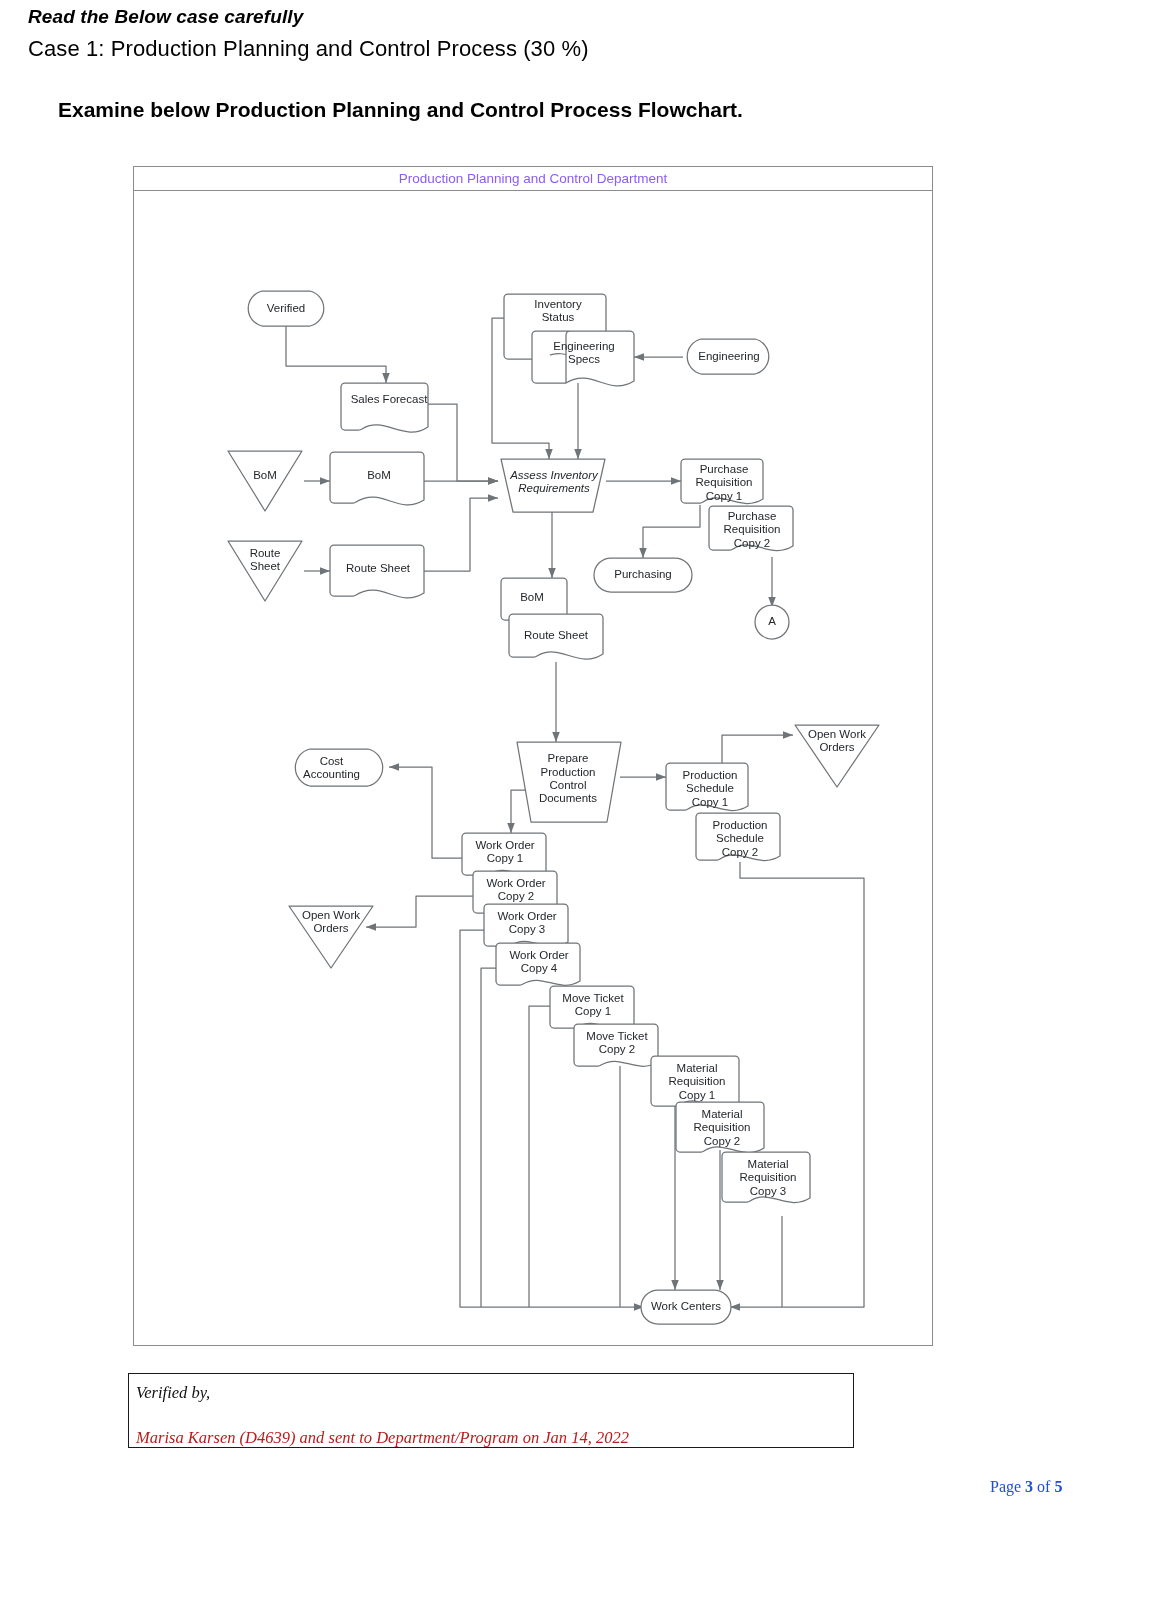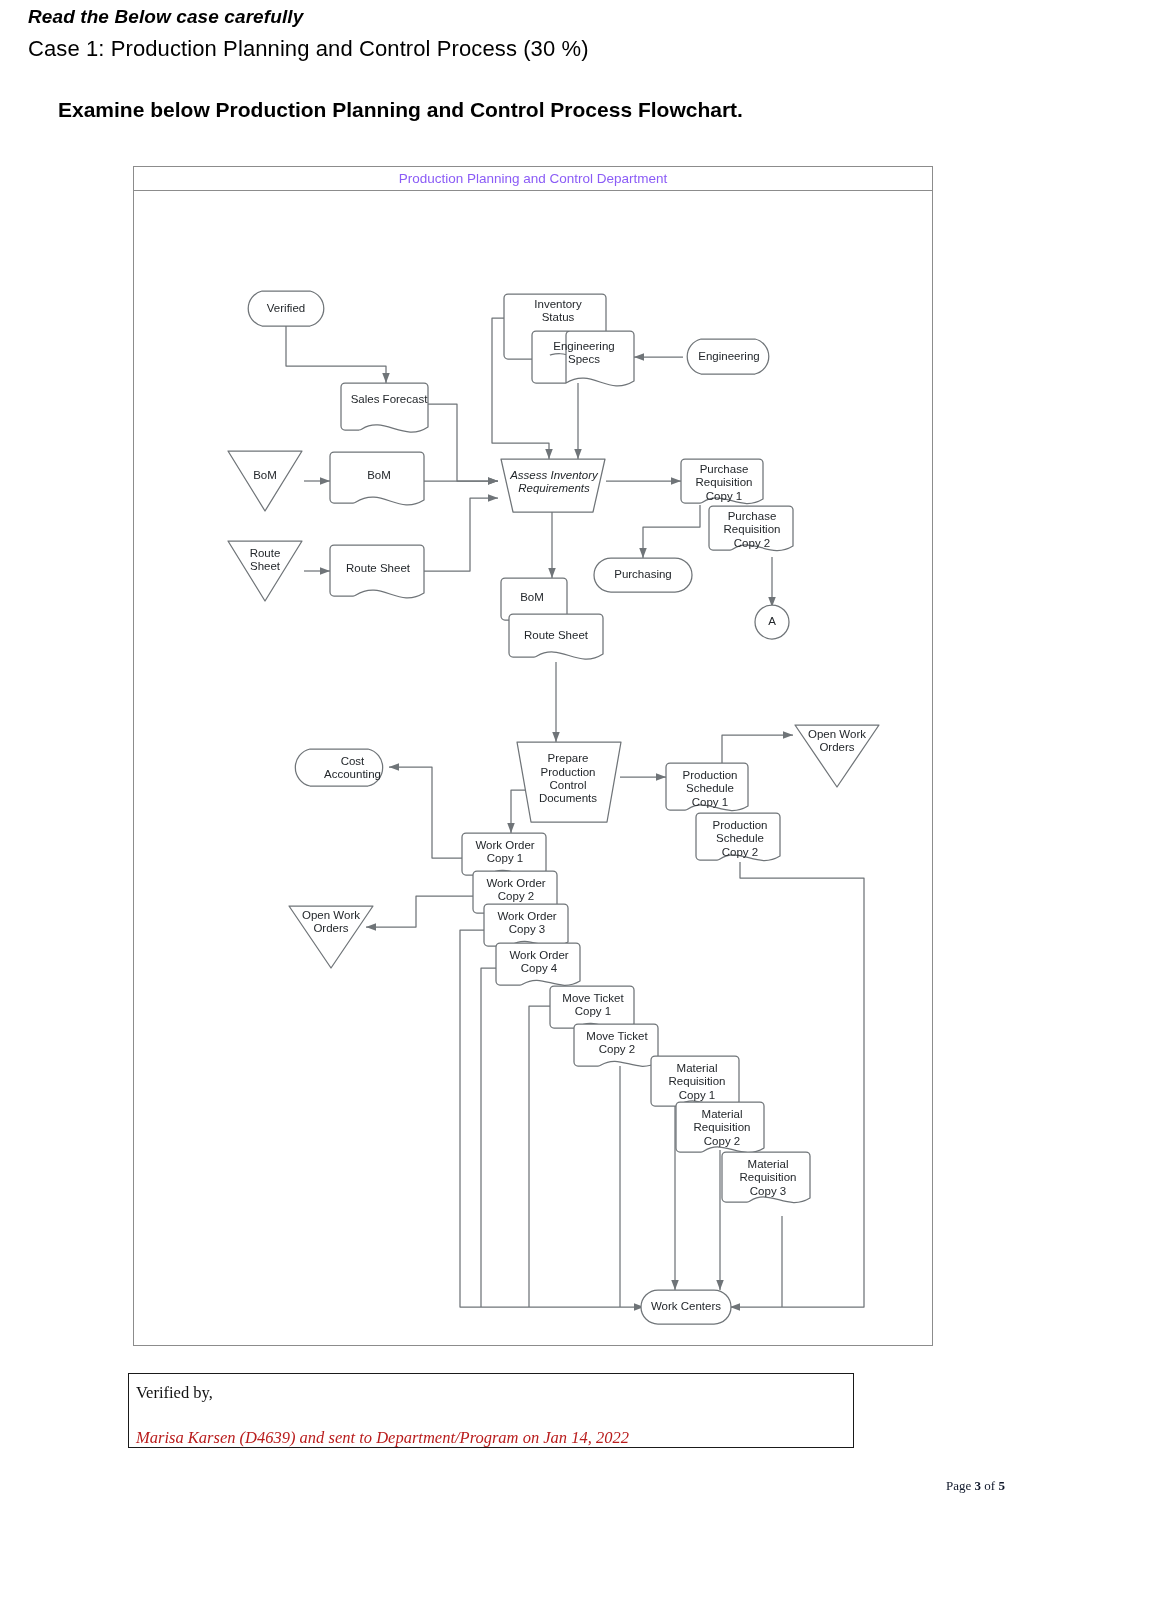--- a/index.html
+++ b/index.html
@@ -29,25 +29,25 @@
     pointer-events:none;
   }
   .lbl.top{align-items:flex-start;}
 
   
   #verified-box{
     position:absolute;left:128px;top:1373px;width:726px;height:75px;
     border:1.4px solid #1a1a1a;box-sizing:border-box;background:#fff;
   }
   #verified-by{position:absolute;left:136px;top:1383px;font-family:"Liberation Serif",serif;
-    font-size:16.5px;color:#111;}
+    font-style:italic;font-size:16.5px;color:#111;}
   #verified-line{position:absolute;left:136px;top:1428px;font-family:"Liberation Serif",serif;
     font-style:italic;font-size:16.5px;color:#b91c1c;white-space:nowrap;}
-  #page-num{position:absolute;left:946px;top:1478px;font-family:"Liberation Serif",serif;
-    font-size:13px;color:#0f172a;}
+  #page-num{position:absolute;left:990px;top:1478px;font-family:"Liberation Serif",serif;
+    font-size:16px;color:#1d4ed8;}
   #page-num b{font-weight:bold;}
 </style>
 </head>
 <body>
 
 <div class="hdr" id="heading-read">Read the Below case carefully</div>
 <div class="hdr" id="heading-case">Case 1: Production Planning and Control Process (30 %)</div>
 <div class="hdr" id="heading-examine">Examine below Production Planning and Control Process Flowchart.</div>
 
 <div id="pool">
@@ -184,21 +184,21 @@
 <div class="lbl" style="left:228px;top:545px;width:74px;height:30px;">Route<br>Sheet</div>
 <div class="lbl" style="left:332px;top:558px;width:92px;height:22px;">Route Sheet</div>
 <div class="lbl" style="left:500px;top:466px;width:108px;height:32px;font-style:italic;">Assess Inventory<br>Requirements</div>
 <div class="lbl" style="left:684px;top:462px;width:80px;height:42px;">Purchase<br>Requisition<br>Copy 1</div>
 <div class="lbl" style="left:712px;top:509px;width:80px;height:42px;">Purchase<br>Requisition<br>Copy 2</div>
 <div class="lbl" style="left:604px;top:564px;width:78px;height:22px;">Purchasing</div>
 <div class="lbl" style="left:756px;top:612px;width:32px;height:20px;">A</div>
 <div class="lbl" style="left:502px;top:588px;width:60px;height:20px;">BoM</div>
 <div class="lbl" style="left:510px;top:626px;width:92px;height:20px;">Route Sheet</div>
 <div class="lbl" style="left:516px;top:750px;width:104px;height:58px;">Prepare<br>Production<br>Control<br>Documents</div>
-<div class="lbl" style="left:296px;top:752px;width:71px;height:32px;padding-left:21px;">Cost<br>Accounting</div>
+<div class="lbl" style="left:296px;top:752px;width:71px;height:32px;">Cost<br>Accounting</div>
 <div class="lbl" style="left:670px;top:767px;width:80px;height:44px;">Production<br>Schedule<br>Copy 1</div>
 <div class="lbl" style="left:700px;top:817px;width:80px;height:44px;">Production<br>Schedule<br>Copy 2</div>
 <div class="lbl top" style="left:796px;top:728px;width:82px;height:30px;">Open Work<br>Orders</div>
 <div class="lbl top" style="left:290px;top:909px;width:82px;height:30px;">Open Work<br>Orders</div>
 <div class="lbl" style="left:464px;top:838px;width:82px;height:28px;">Work Order<br>Copy 1</div>
 <div class="lbl" style="left:475px;top:876px;width:82px;height:28px;">Work Order<br>Copy 2</div>
 <div class="lbl" style="left:486px;top:909px;width:82px;height:28px;">Work Order<br>Copy 3</div>
 <div class="lbl" style="left:498px;top:948px;width:82px;height:28px;">Work Order<br>Copy 4</div>
 <div class="lbl" style="left:552px;top:991px;width:82px;height:28px;">Move Ticket<br>Copy 1</div>
 <div class="lbl" style="left:576px;top:1029px;width:82px;height:28px;">Move Ticket<br>Copy 2</div>

